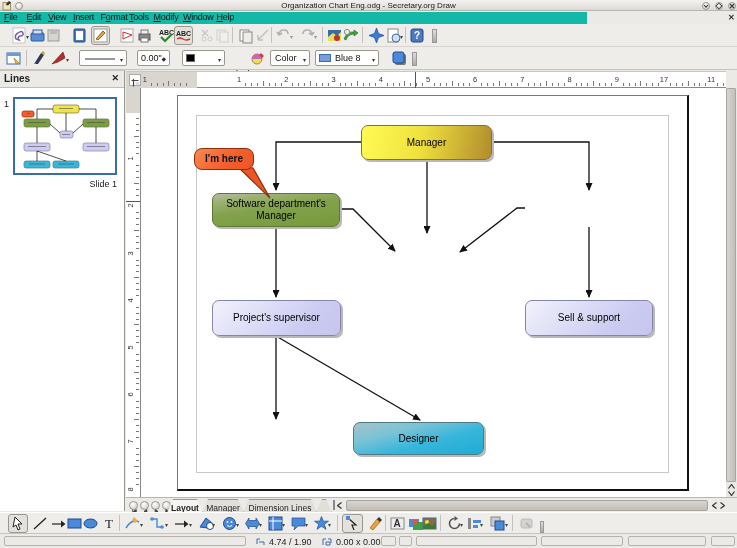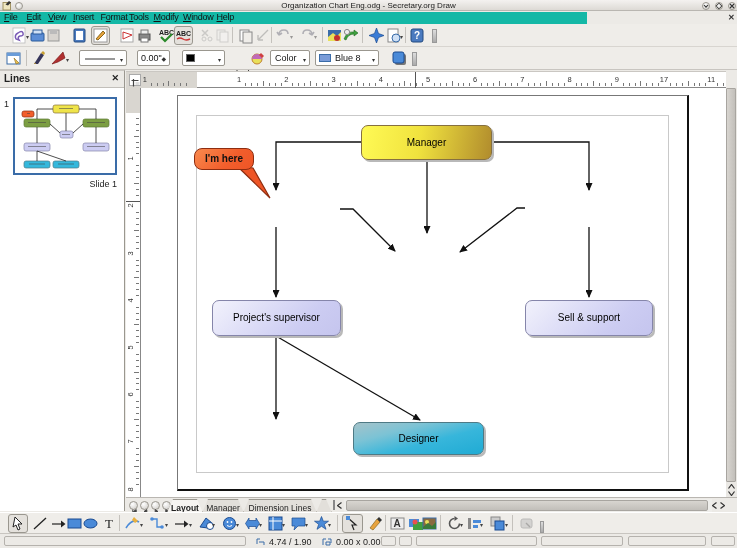--- a/index.html
+++ b/index.html
@@ -509,20 +509,21 @@
       <path d="M286 72 L286 145" marker-end="url(#arr)"></path>
       <path d="M135 139 L135 209" marker-end="url(#arr)"></path>
       <path d="M448 139 L448 209" marker-end="url(#arr)"></path>
       <path d="M199 121 L212 121 L254 163" marker-end="url(#arr)"></path>
       <path d="M384 120 L376 120 L319 164" marker-end="url(#arr)"></path>
       <path d="M135 248 L135 331" marker-end="url(#arr)"></path>
       <path d="M135 248 L279 332" marker-end="url(#arr)"></path>
     </g>
   </svg>
   <div id="bx-manager" class="node">Manager</div>
+  <div id="bx-soft" class="node">Software department's Manager</div>
   <div id="bx-proj" class="node">Project's supervisor</div>
   <div id="bx-sell" class="node">Sell &amp; support</div>
   <div id="bx-desg" class="node">Designer</div>
   <svg class="abs" style="left:90px; top:76px;" width="45" height="38" viewBox="0 0 45 38">
       <path d="M6 2 L22 4 L39 34 Z" fill="#EE5526" stroke="#8E2D10" stroke-width="1.2"></path>
     </svg>
   <div id="callout" class="node">I'm here</div>
 </div>
 
 <div id="vscroll" class="abs">

